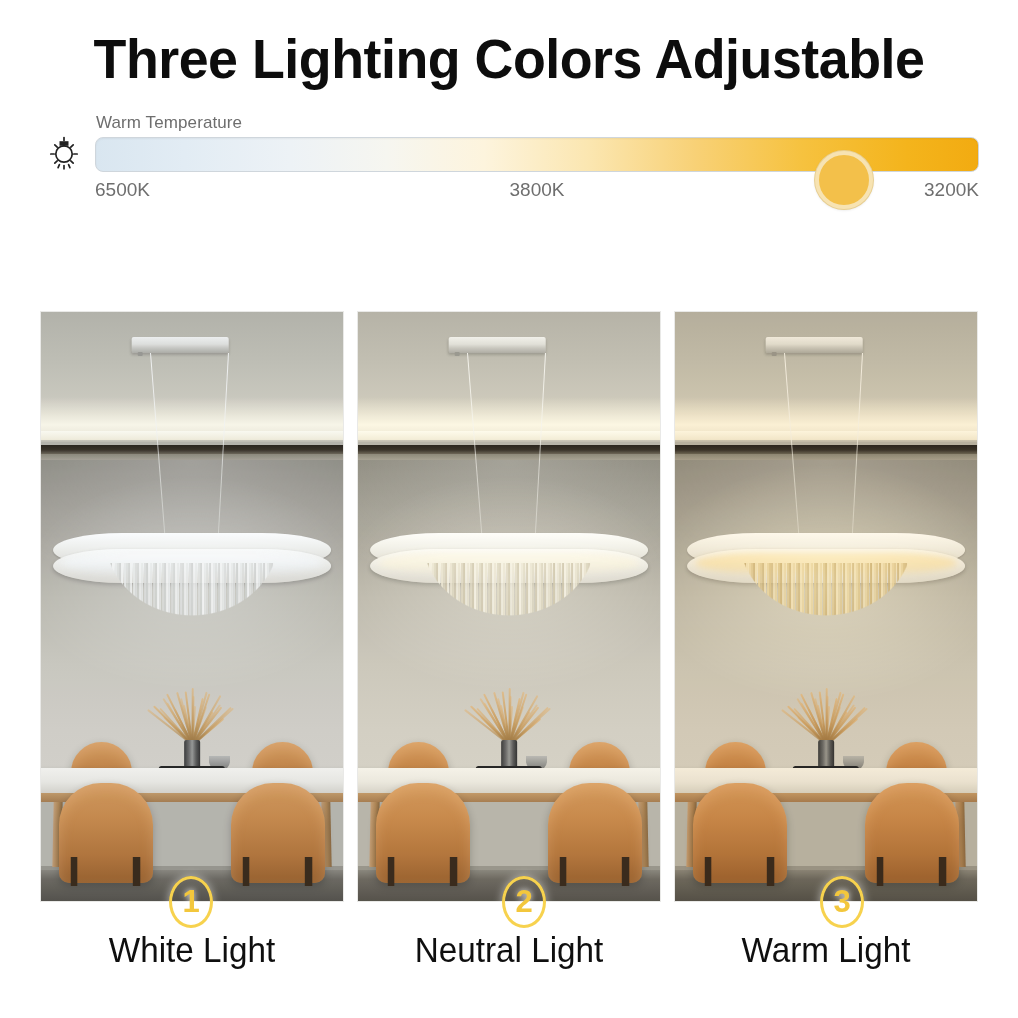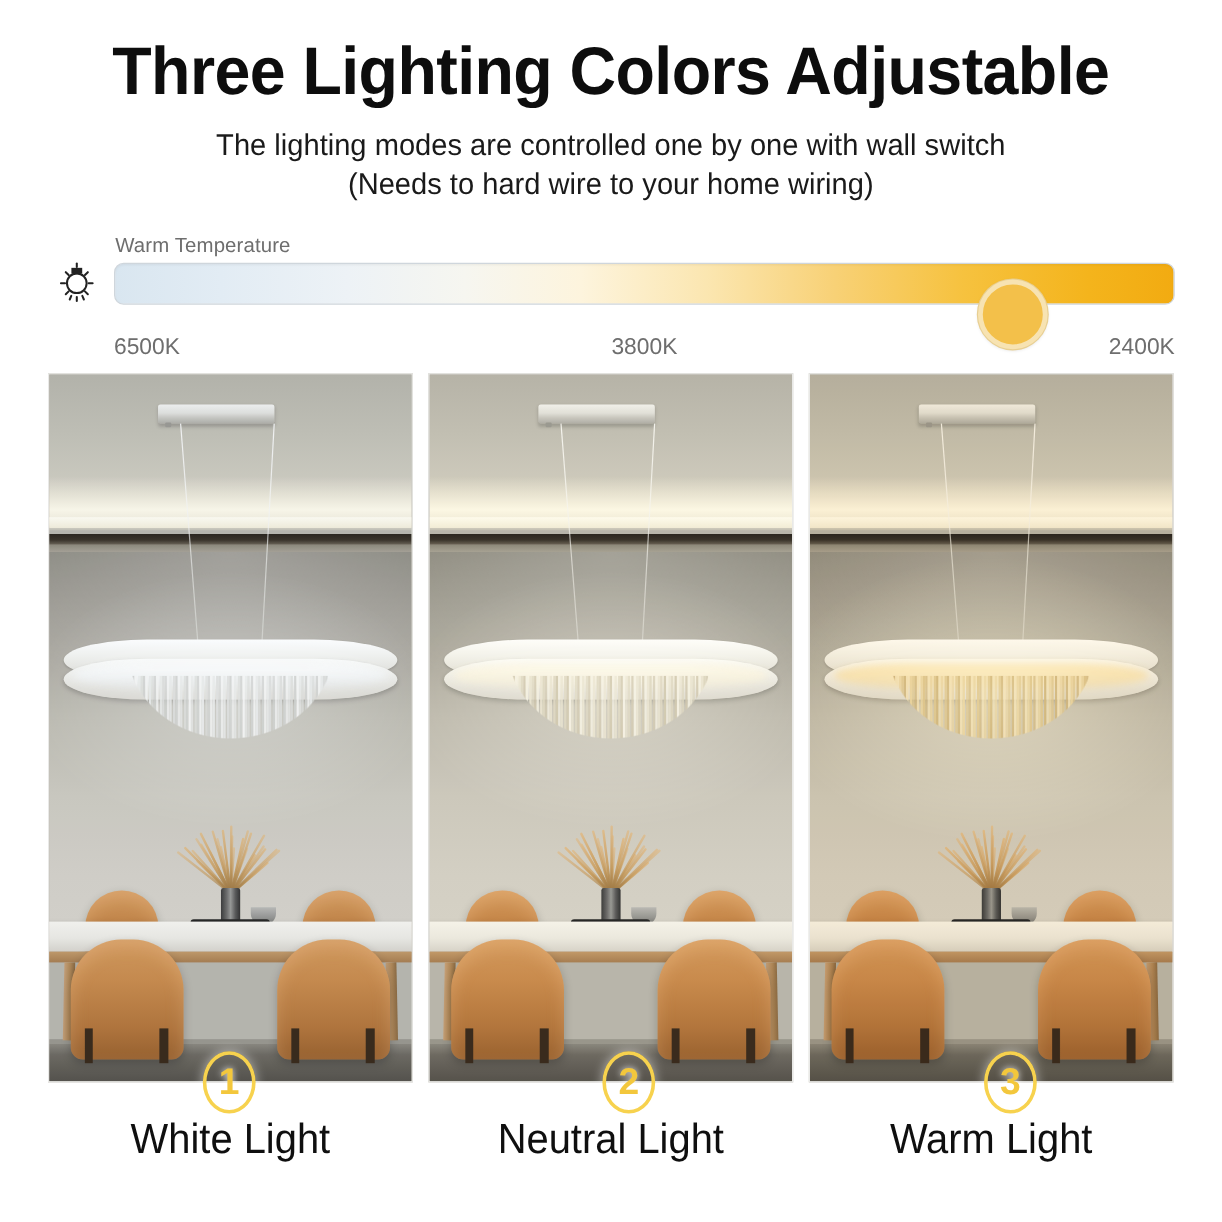--- a/index.html
+++ b/index.html
@@ -104,21 +104,21 @@
     border-radius: 50%;
     background: #f3c04a;
     border: 4px solid #f7e3b2;
     box-sizing: border-box;
     box-shadow: 0 0 0 1px #e8cf92, 0 1px 3px rgba(0,0,0,0.13);
   }
   .tick-row {
     position: absolute;
     left: 56px;
     right: 0px;
-    top: 84px;
+    top: 66px;
     height: 24px;
   }
   .tick {
     position: absolute;
     font-size: 19px;
     color: #6e6e6e;
     white-space: nowrap;
   }
   .tick.left  { left: 0px; }
   .tick.mid   { left: 50%; transform: translateX(-50%); }
@@ -404,24 +404,20 @@
     font-weight: 400;
     color: #0f0f0f;
     transform: scaleX(0.95);
   }
 </style>
 </head>
 <body>
 
 <div class="header">
   <h1 class="title">Three Lighting Colors Adjustable</h1>
-  <div class="subtitle-wrap">
-    <p class="subtitle">The lighting modes are controlled one by one with wall switch</p>
-    <p class="subtitle">(Needs to hard wire to your home wiring)</p>
-  </div>
 </div>
 
 <div class="slider-block">
 
   <span class="ct-label">Warm Temperature</span>
 
   <span class="bulb-icon">
     <svg viewBox="0 0 50 50" width="50" height="50" aria-hidden="true">
       <g stroke="#222" stroke-width="1.7" fill="none" stroke-linecap="round">
         <circle cx="25" cy="25" r="8.2" fill="#fff"></circle>
@@ -441,21 +437,21 @@
     </svg>
   </span>
 
   <div class="track">
     <div class="knob"></div>
   </div>
 
   <div class="tick-row">
     <span class="tick left">6500K</span>
     <span class="tick mid">3800K</span>
-    <span class="tick right">2400K</span>
+    <span class="tick right">3200K</span>
   </div>
 </div>
 
 <div class="panels">
 
   <div class="panel p1">
     <div class="scene">
       <div class="ceiling"></div>
       <div class="cove"></div>
       <div class="cove-line"></div>

